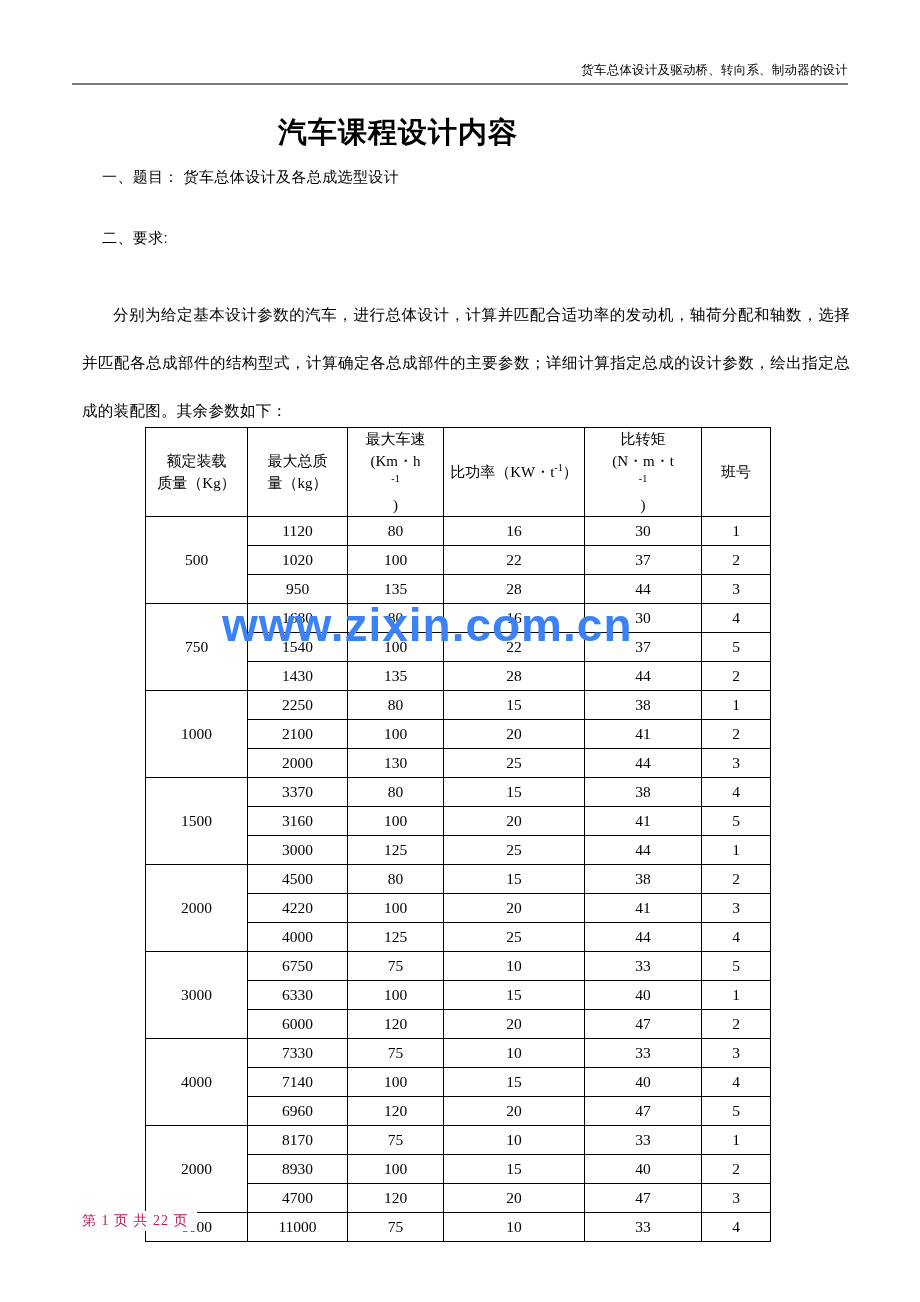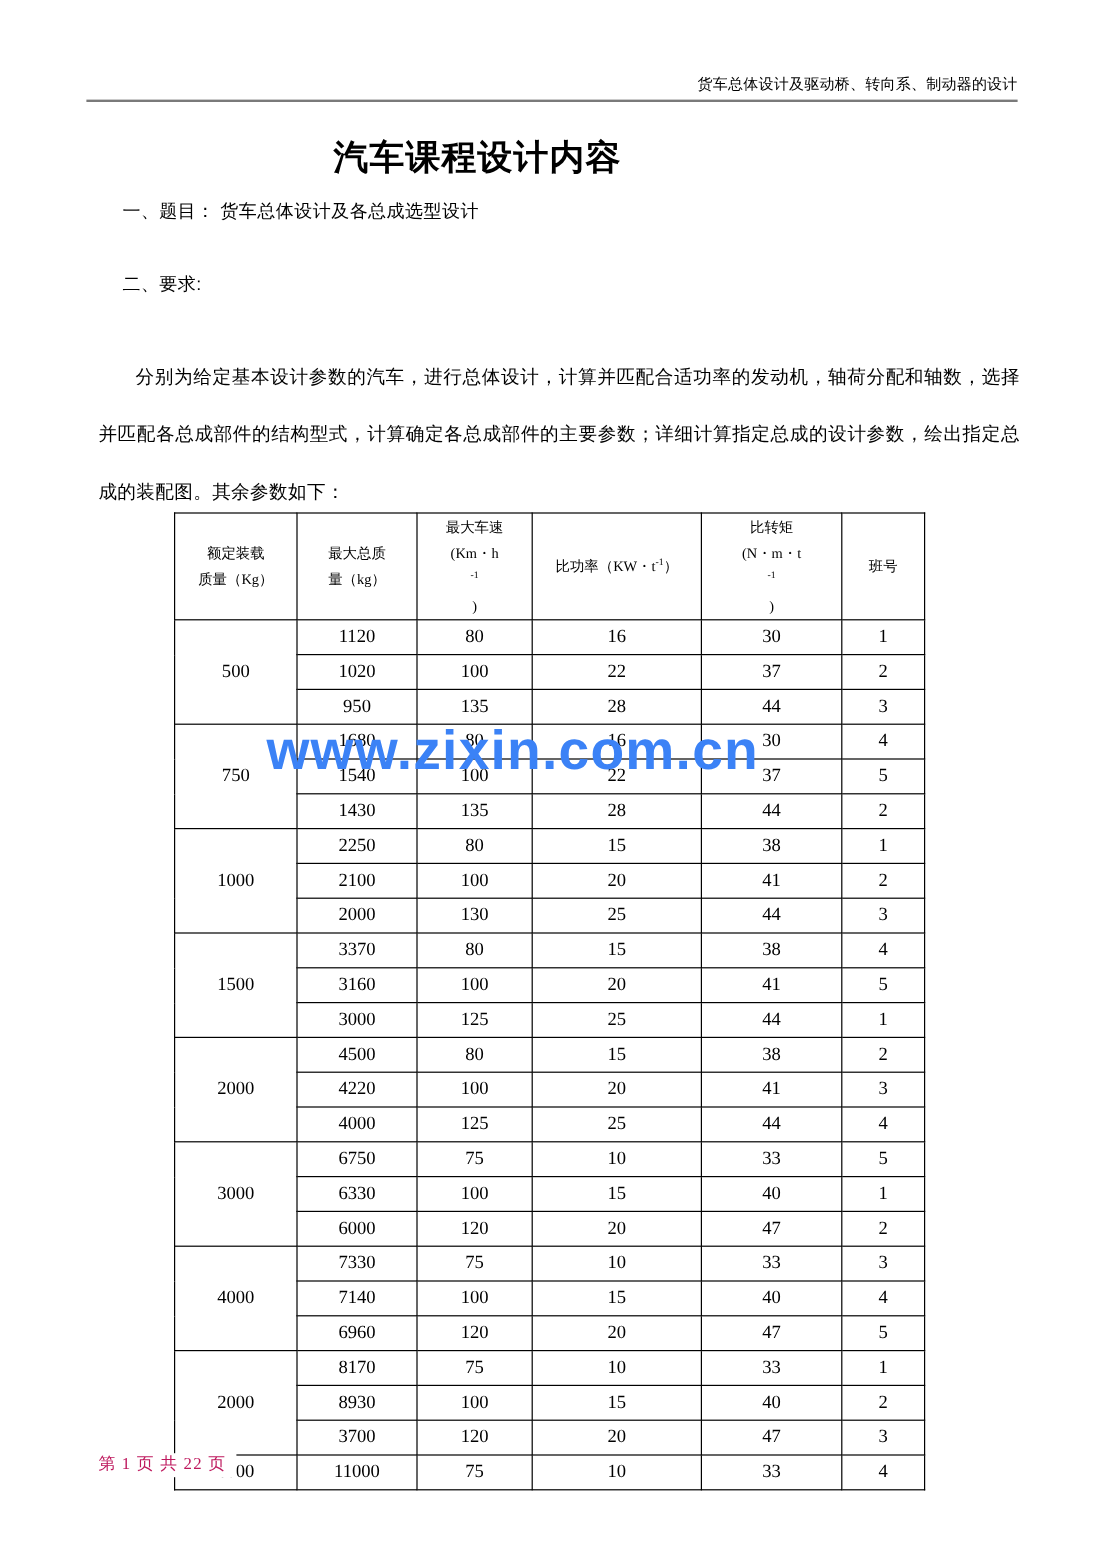--- a/index.html
+++ b/index.html
@@ -104,21 +104,21 @@
   table.param-table th {
     border: 1px solid #000000;
     text-align: center;
     vertical-align: middle;
     padding: 0;
     font-weight: normal;
   }
   table.param-table thead th {
     height: 58px;
     line-height: 22px;
-    font-size: 12px;
+    font-size: 15px;
   }
   table.param-table tbody td {
     height: 28px;
     line-height: 28px;
     font-size: 15.5px;
   }
   td.group-cell {
     font-size: 15.5px;
   }
   .hdr-2line span { display: block; }
@@ -375,21 +375,21 @@
             <td>1</td>
           </tr>
           <tr>
             <td>8930</td>
             <td>100</td>
             <td>15</td>
             <td>40</td>
             <td>2</td>
           </tr>
           <tr>
-            <td>3700</td>
+            <td>4700</td>
             <td>120</td>
             <td>20</td>
             <td>47</td>
             <td>3</td>
           </tr>
           <tr>
             <td class="group-cell" rowspan="1">6000</td>
             <td>11000</td>
             <td>75</td>
             <td>10</td>

